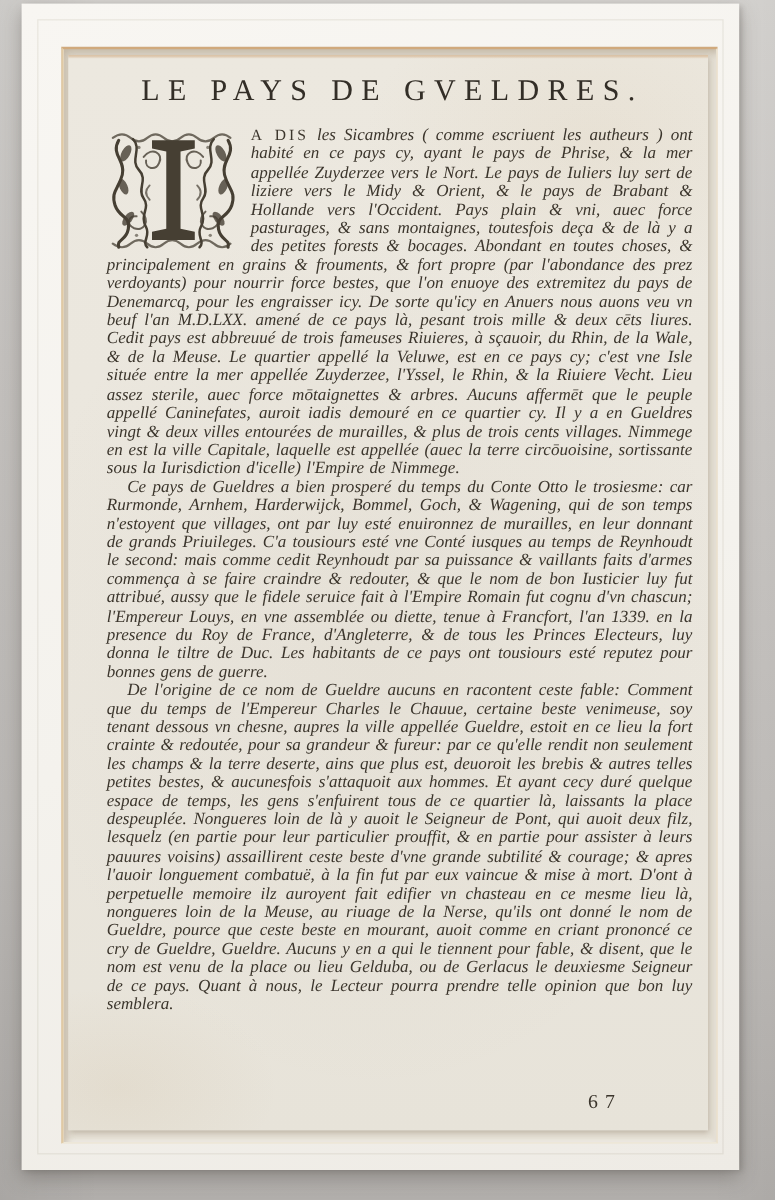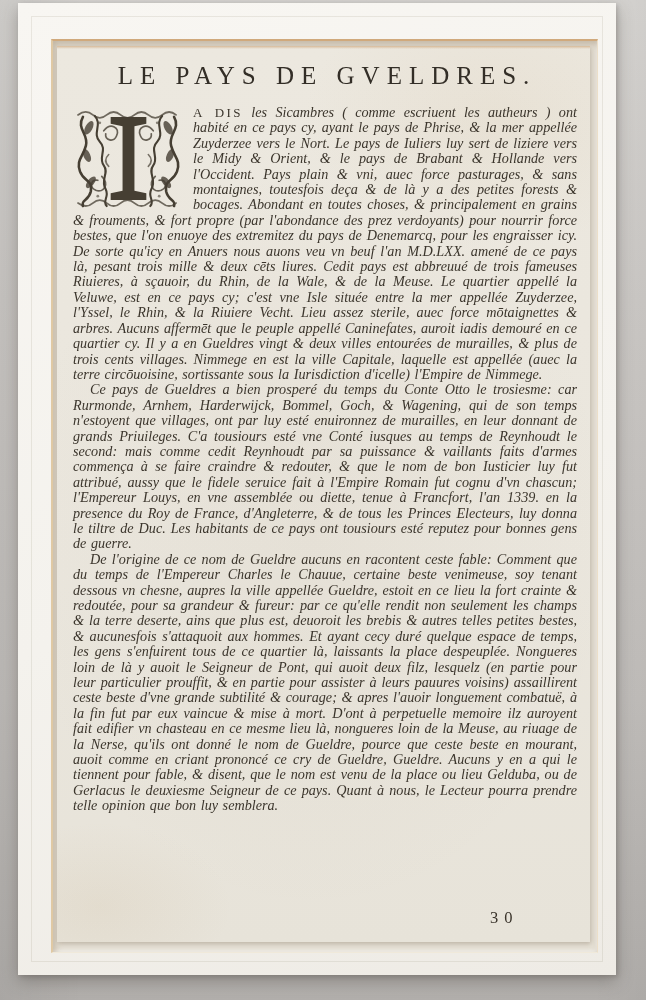--- a/index.html
+++ b/index.html
@@ -43,21 +43,21 @@
   .page::after {
     content: ""; position: absolute; top: 0; left: 0; right: 0; height: 3px;
     background: linear-gradient(180deg, rgba(198,148,95,.55), rgba(198,148,95,0)); pointer-events: none;
   }
   .title {
     margin: 0; padding: 16px 6px 0 6px; text-align: center;
     font-size: 25px; font-weight: normal; letter-spacing: 7px; text-indent: 7px;
     color: #332e27; white-space: nowrap;
   }
   .body-text {
-    margin: 15px 13px 0 16px;
+    margin: 15px 13px 0 32px;
     font-style: italic; font-size: 14.2px; line-height: 15.4px;
     text-align: justify; color: #3b352c; word-spacing: 1px;
   }
   .body-text p { margin: 0; padding: 0; }
   .body-text p.indent { text-indent: 17px; }
   .lead-caps { font-style: normal; letter-spacing: 2.5px; font-size: 13px; }
   .dropcap-wrap { float: left; width: 111px; height: 103px; margin: 2px 9px 1px 0; }
   .dropcap-wrap svg { display: block; width: 111px; height: 103px; }
   .sr-only {
     position: absolute; width: 1px; height: 1px; overflow: hidden;
@@ -111,18 +111,18 @@
                     <circle cx="86" cy="90" r="1.4" opacity=".6"></circle>
                   <path d="M37,10 L73,10 L73,17 L61,19.5 L61,84.5 L73,87 L73,94 L37,94 L37,87 L49,84.5 L49,19.5 L37,17 Z"></path>
                 </g>
               </svg>
             </span><span class="lead-caps">A DIS</span><span> les Sicambres ( comme escriuent les autheurs ) ont habité en ce pays cy, ayant le pays de Phrise, &amp; la mer appellée Zuyderzee vers le Nort. Le pays de Iuliers luy sert de liziere vers le Midy &amp; Orient, &amp; le pays de Brabant &amp; Hollande vers l'Occident. Pays plain &amp; vni, auec force pasturages, &amp; sans montaignes, toutesfois deça &amp; de là y a des petites forests &amp; bocages. Abondant en toutes choses, &amp; principalement en grains &amp; frouments, &amp; fort propre (par l'abondance des prez verdoyants) pour nourrir force bestes, que l'on enuoye des extremitez du pays de Denemarcq, pour les engraisser icy. De sorte qu'icy en Anuers nous auons veu vn beuf l'an M.D.LXX. amené de ce pays là, pesant trois mille &amp; deux cēts liures. Cedit pays est abbreuué de trois fameuses Riuieres, à sçauoir, du Rhin, de la Wale, &amp; de la Meuse. Le quartier appellé la Veluwe, est en ce pays cy; c'est vne Isle située entre la mer appellée Zuyderzee, l'Yssel, le Rhin, &amp; la Riuiere Vecht. Lieu assez sterile, auec force mōtaignettes &amp; arbres. Aucuns affermēt que le peuple appellé Caninefates, auroit iadis demouré en ce quartier cy. Il y a en Gueldres vingt &amp; deux villes entourées de murailles, &amp; plus de trois cents villages. Nimmege en est la ville Capitale, laquelle est appellée (auec la terre circōuoisine, sortissante sous la Iurisdiction d'icelle) l'Empire de Nimmege.</span>
           </p>
           <p class="indent">Ce pays de Gueldres a bien prosperé du temps du Conte Otto le trosiesme: car Rurmonde, Arnhem, Harderwijck, Bommel, Goch, &amp; Wagening, qui de son temps n'estoyent que villages, ont par luy esté enuironnez de murailles, en leur donnant de grands Priuileges. C'a tousiours esté vne Conté iusques au temps de Reynhoudt le second: mais comme cedit Reynhoudt par sa puissance &amp; vaillants faits d'armes commença à se faire craindre &amp; redouter, &amp; que le nom de bon Iusticier luy fut attribué, aussy que le fidele seruice fait à l'Empire Romain fut cognu d'vn chascun; l'Empereur Louys, en vne assemblée ou diette, tenue à Francfort, l'an 1339. en la presence du Roy de France, d'Angleterre, &amp; de tous les Princes Electeurs, luy donna le tiltre de Duc. Les habitants de ce pays ont tousiours esté reputez pour bonnes gens de guerre.</p>
           <p class="indent">De l'origine de ce nom de Gueldre aucuns en racontent ceste fable: Comment que du temps de l'Empereur Charles le Chauue, certaine beste venimeuse, soy tenant dessous vn chesne, aupres la ville appellée Gueldre, estoit en ce lieu la fort crainte &amp; redoutée, pour sa grandeur &amp; fureur: par ce qu'elle rendit non seulement les champs &amp; la terre deserte, ains que plus est, deuoroit les brebis &amp; autres telles petites bestes, &amp; aucunesfois s'attaquoit aux hommes. Et ayant cecy duré quelque espace de temps, les gens s'enfuirent tous de ce quartier là, laissants la place despeuplée. Nongueres loin de là y auoit le Seigneur de Pont, qui auoit deux filz, lesquelz (en partie pour leur particulier prouffit, &amp; en partie pour assister à leurs pauures voisins) assaillirent ceste beste d'vne grande subtilité &amp; courage; &amp; apres l'auoir longuement combatuë, à la fin fut par eux vaincue &amp; mise à mort. D'ont à perpetuelle memoire ilz auroyent fait edifier vn chasteau en ce mesme lieu là, nongueres loin de la Meuse, au riuage de la Nerse, qu'ils ont donné le nom de Gueldre, pource que ceste beste en mourant, auoit comme en criant prononcé ce cry de Gueldre, Gueldre. Aucuns y en a qui le tiennent pour fable, &amp; disent, que le nom est venu de la place ou lieu Gelduba, ou de Gerlacus le deuxiesme Seigneur de ce pays. Quant à nous, le Lecteur pourra prendre telle opinion que bon luy semblera.</p>
         </div>
 
-        <div class="pagenum">30</div>
+        <div class="pagenum">67</div>
 
       </div>
     </div>
   </div>
 </div>
 
 </body></html>

